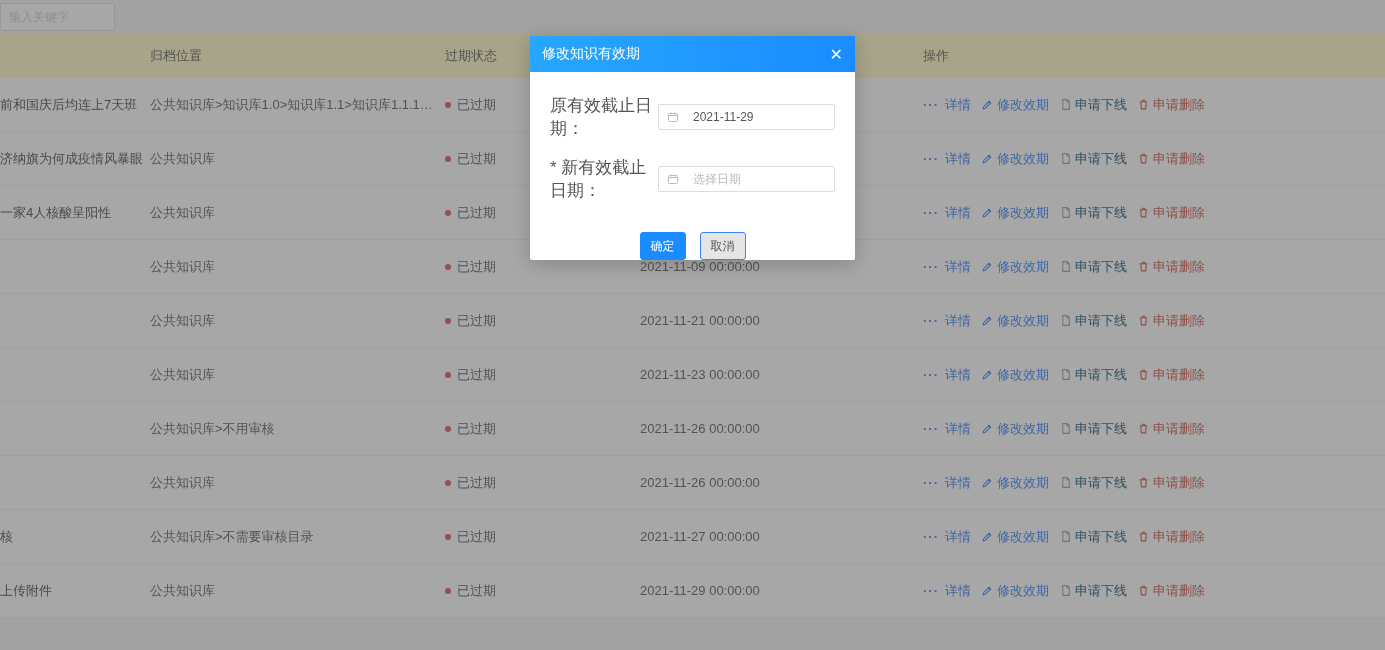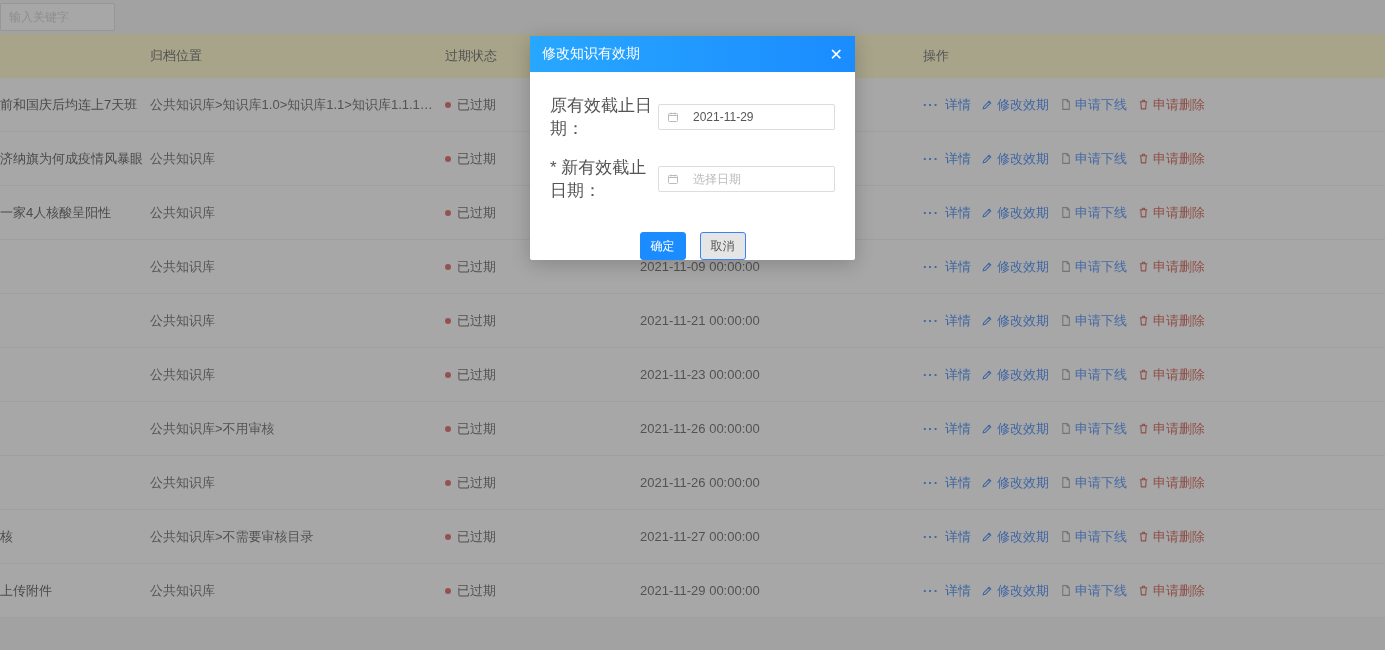--- a/index.html
+++ b/index.html
@@ -64,21 +64,21 @@
     color: #444;
   }
   .col-title { width: 145px; padding-left: 0; white-space: nowrap; overflow: hidden;}
   .col-loc   { width: 295px; padding-left: 5px; white-space: nowrap; overflow: hidden; text-overflow: ellipsis; color:#555;}
   .col-stat  { width: 195px; padding-left: 5px; display: flex; align-items: center; gap:6px; color:#555;}
   .col-date  { width: 288px; padding-left: 5px; color:#555; }
   .col-ops   { width: 462px; padding-left: 0px; display: flex; align-items: center; gap: 4px; }
   .dot { width: 6px; height: 6px; border-radius: 50%; background:#d9534f; display:inline-block;}
   .op-more { color:#2d7bf4; font-weight:bold; letter-spacing:1px; margin-right: 2px;}
   .op-link { color:#2d7bf4; display:inline-flex; align-items:center; gap:3px; margin-right: 6px; cursor:pointer;}
-  .op-link.gray { color: #3b82f6; }
+  .op-link.gray { color: #0c4a6e; }
   .op-link.red { color: #cc4e3f; }
   .op-link svg { width:13px; height:13px; }
   .op-link.gray svg { stroke:#999; }
   .op-link.red svg { stroke:#cc4e3f; fill:none;}
   .overlay {
     position: absolute; inset: 0;
     background: rgba(80,80,80,0.5);
     display: flex;
     justify-content: center;
     align-items: flex-start;

